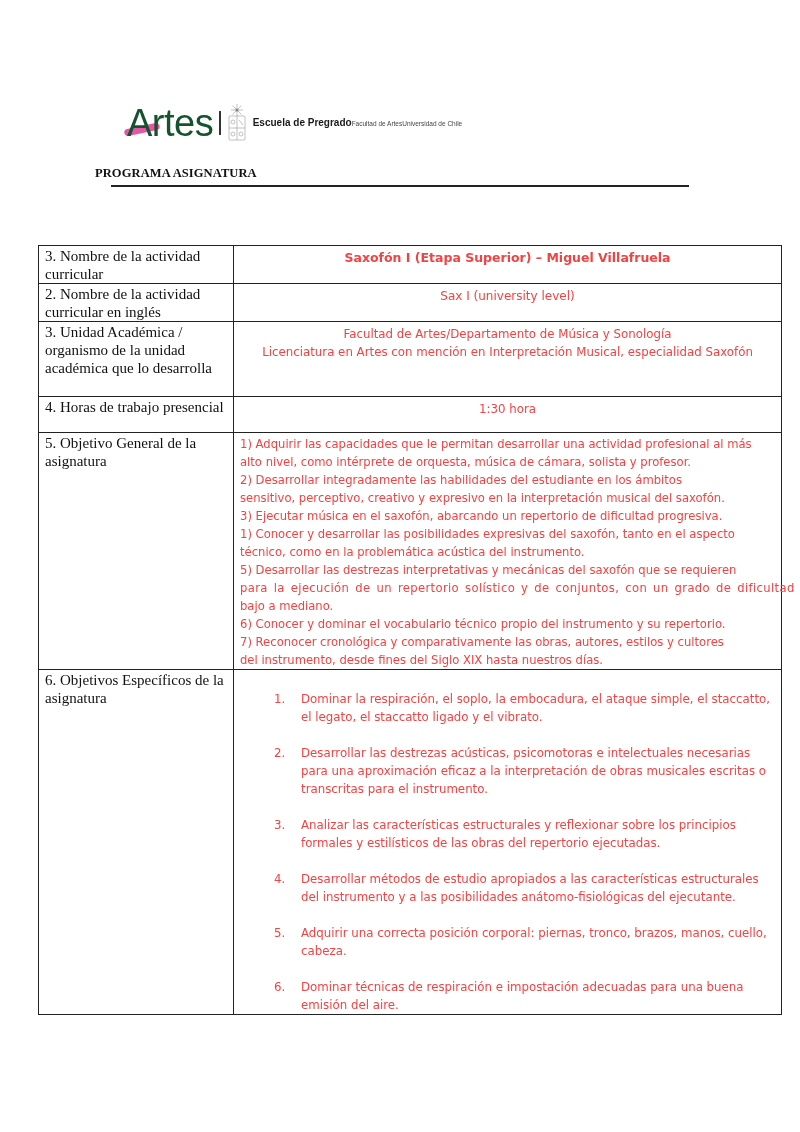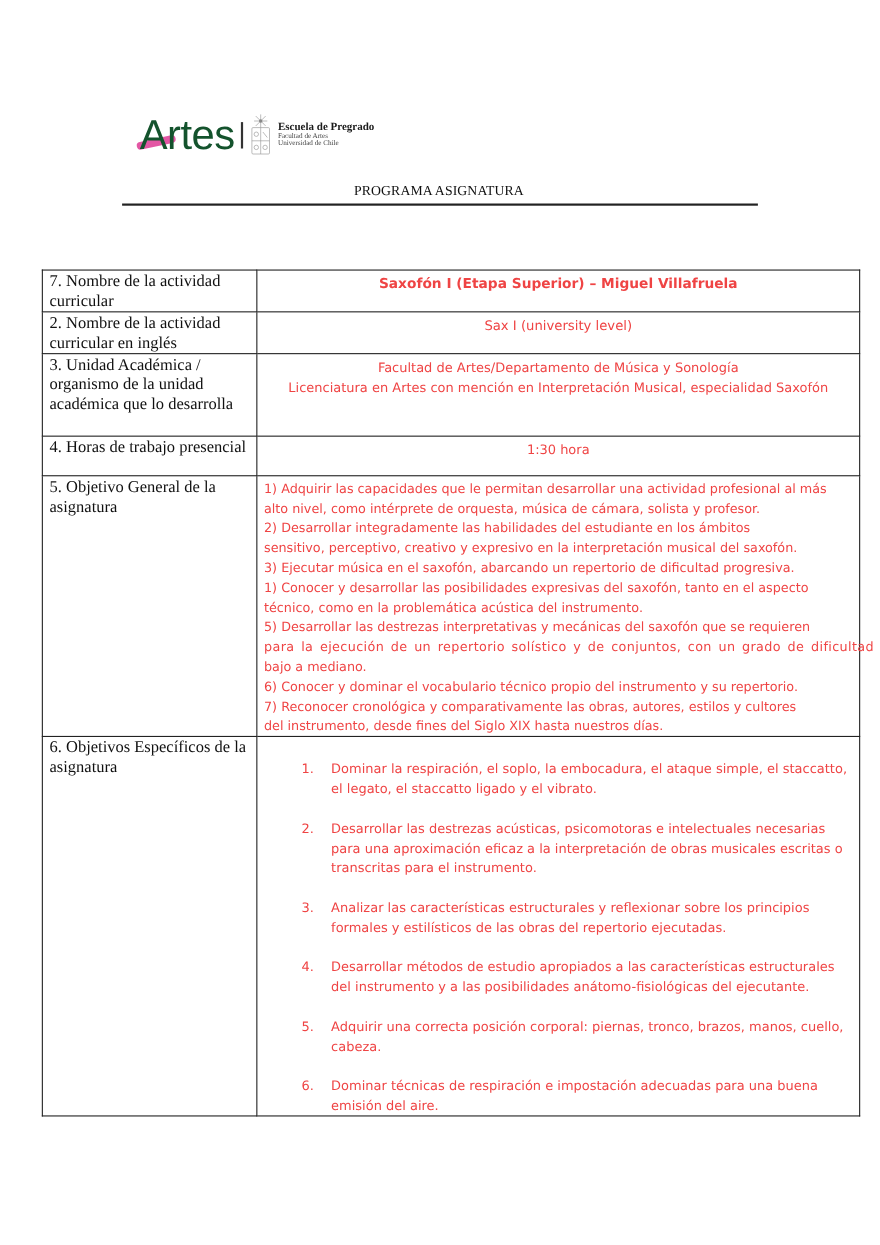--- a/index.html
+++ b/index.html
@@ -4,25 +4,25 @@
   <style>
     html, body { margin: 0; padding: 0; background: #ffffff; }
     body { width: 800px; height: 1132px; position: relative; overflow: hidden; color: #111; }
 
     .logo { position: absolute; left: 127px; top: 98px; height: 50px; display: flex; align-items: center; }
     .logo-word { position: relative; font-family: "Liberation Sans", sans-serif; font-size: 38px; font-weight: normal; color: #14532d; letter-spacing: -0.5px; line-height: 1; }
     .logo-word .swoosh { position: absolute; left: -3px; top: 22px; width: 36px; height: 7px; background: #e0459a; border-radius: 5px; transform: rotate(-12deg); opacity: 0.9; }
     .logo-word span.txt { position: relative; }
     .logo-sep { width: 1.5px; height: 24px; background: #333; margin: 0 6px 0 6px; }
     .crest { width: 20px; height: 40px; margin-right: 6px; }
-    .logo-text { display: flex; flex-direction: column; font-family: Liberation Serif, serif; line-height: 1.05; }
+    .logo-text { display: flex; flex-direction: row; font-family: Liberation Sans, sans-serif; line-height: 1.05; align-items: flex-end; }
     .logo-text .l1 { font-size: 10px; font-weight: bold; color: #1a1a1a; }
     .logo-text .l2, .logo-text .l3 { font-size: 6.5px; color: #444; }
 
-    .doc-title { position: absolute; left: 109px; top: 166px; width: 580px; text-align: center; font-family: "Liberation Serif", serif; font-weight: normal; font-size: 12.5px; letter-spacing: 0.1px; }
+    .doc-title { position: absolute; left: 95px; top: 166px; width: 580px; text-align: left; font-family: "Liberation Serif", serif; font-weight: bold; font-size: 12.5px; letter-spacing: 0.1px; }
     .title-rule { position: absolute; left: 111px; top: 185px; width: 578px; height: 1.5px; background: #222; }
 
     table.prog { position: absolute; left: 38px; top: 245px; width: 744px; border-collapse: collapse; table-layout: fixed; }
     table.prog td { border: 1.5px solid #222; vertical-align: top; padding: 0; }
     td.lbl { width: 188px; font-family: "Liberation Serif", serif; font-size: 15px; line-height: 18px; padding: 1px 0 0 6px !important; color: #111; }
     td.val { font-family: "DejaVu Sans", sans-serif; font-size: 12px; color: #ef4444; }
     .center { text-align: center; }
     .val-inner { padding: 3px 6px 0 6px; line-height: 18px; }
     .bold { font-weight: bold; font-size: 12.5px; }
     .obj-gen { padding: 2px 4px 0 6px; line-height: 18px; font-size: 11.6px; white-space: nowrap; }
@@ -71,21 +71,21 @@
     <span class="l3">Universidad de Chile</span>
   </div>
 </div>
 
 <div class="doc-title">PROGRAMA ASIGNATURA</div>
 <div class="title-rule"></div>
 
 <table class="prog">
   <tbody>
       <tr class="r1">
-    <td class="lbl">7. Nombre de la actividad curricular</td>
+    <td class="lbl">3. Nombre de la actividad curricular</td>
     <td class="val">
       <div class="val-inner center bold">Saxofón I (Etapa Superior) – Miguel Villafruela</div>
     </td>
   </tr>
   <tr class="r2">
     <td class="lbl">2. Nombre de la actividad curricular en inglés</td>
     <td class="val">
       <div class="val-inner center">Sax I (university level)</div>
     </td>
   </tr>

